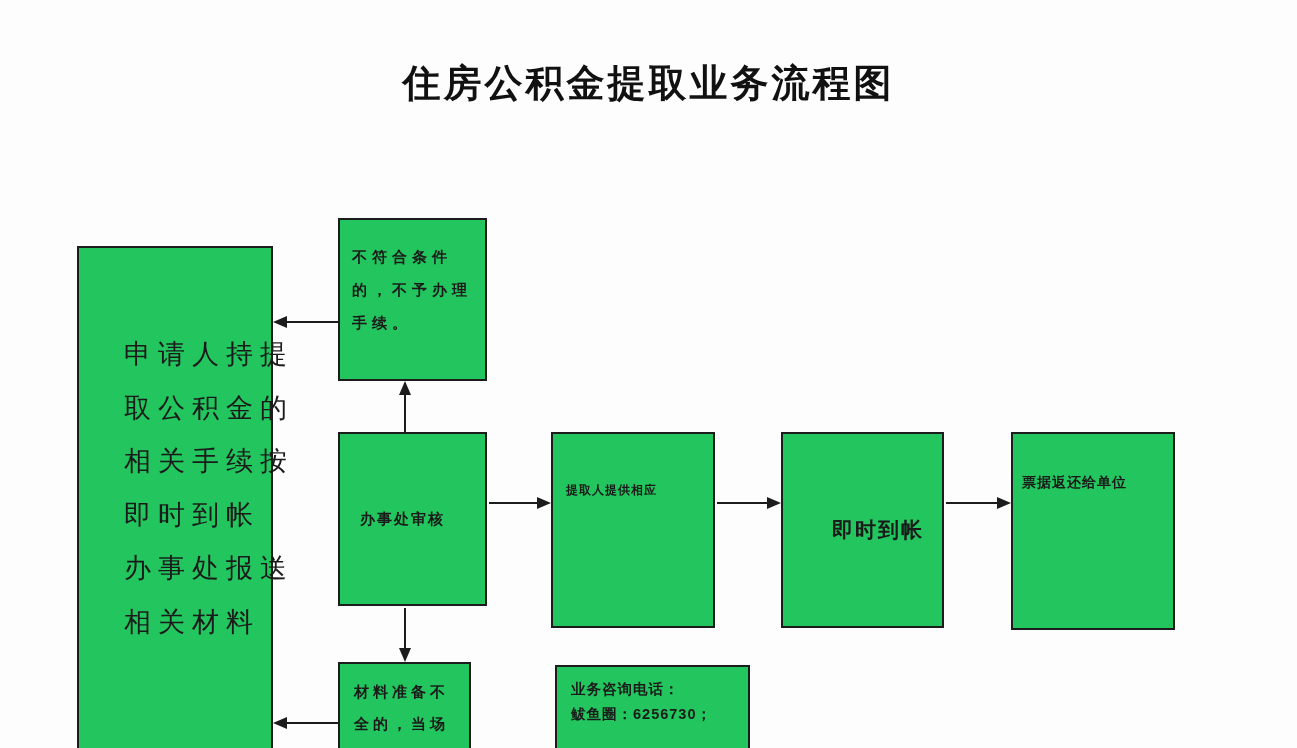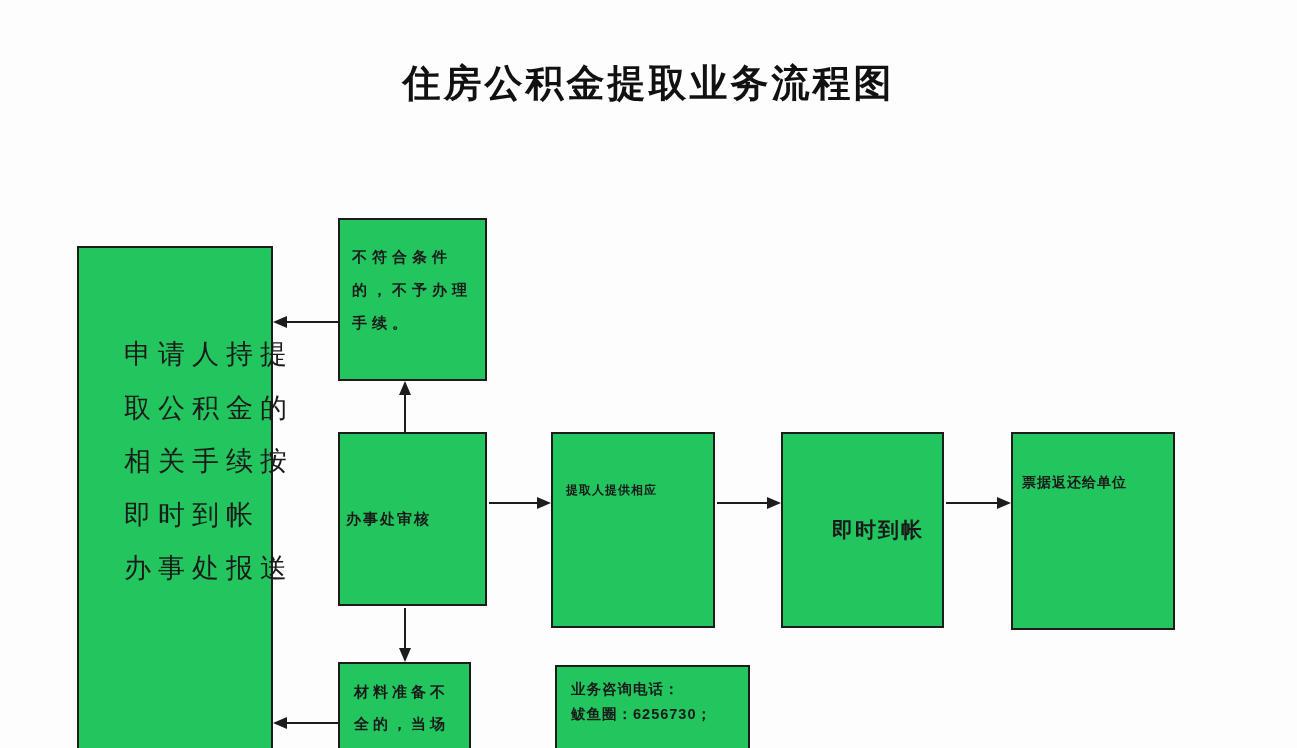--- a/index.html
+++ b/index.html
@@ -23,21 +23,21 @@
   
   .b-applicant{left:77px;top:246px;width:196px;height:520px;}
   .b-applicant .txt{padding:80px 0 0 13px;font-size:27px;letter-spacing:7px;}
   .b-applicant .ln{line-height:53.5px;margin-left:32px;}
   
   .b-reject{left:338px;top:218px;width:149px;height:163px;}
   .b-reject .txt{padding:20px 0 0 12px;font-size:15px;font-weight:600;letter-spacing:5px;}
   .b-reject .ln{line-height:33px;}
   
   .b-review{left:338px;top:432px;width:149px;height:174px;display:flex;align-items:center;}
-  .b-review .txt{padding-left:6px;font-size:15px;font-weight:600;letter-spacing:2px;}
+  .b-review .txt{padding-left:20px;font-size:15px;font-weight:600;letter-spacing:2px;}
   
   .b-bankcard{left:551px;top:432px;width:164px;height:196px;}
   .b-bankcard .txt{padding:40px 0 0 13px;font-size:12px;font-weight:600;letter-spacing:1px;}
   .b-bankcard .ln{line-height:32px;}
   
   .b-instant{left:781px;top:432px;width:163px;height:196px;display:flex;align-items:center;padding-left:31px;}
   .b-instant .txt{padding-left:18px;font-size:21px;font-weight:600;letter-spacing:2px;}
   
   .b-receipt{left:1011px;top:432px;width:164px;height:198px;}
   .b-receipt .txt{padding:40px 0 0 9px;font-size:14px;font-weight:600;letter-spacing:1px;}
@@ -67,20 +67,21 @@
 
   <div class="title">住房公积金提取业务流程图</div>
 
   <div class="box b-applicant">
     <div class="txt">
       <div class="ln">申请人持提</div>
       <div class="ln">取公积金的</div>
       <div class="ln">相关手续按</div>
       <div class="ln">即时到帐</div>
       <div class="ln">办事处报送</div>
+      <div class="ln">相关材料</div>
     </div>
   </div>
 
   <div class="box b-reject">
     <div class="txt">
       <div class="ln">不符合条件</div>
       <div class="ln">的，不予办理</div>
       <div class="ln">手续。</div>
     </div>
   </div>

